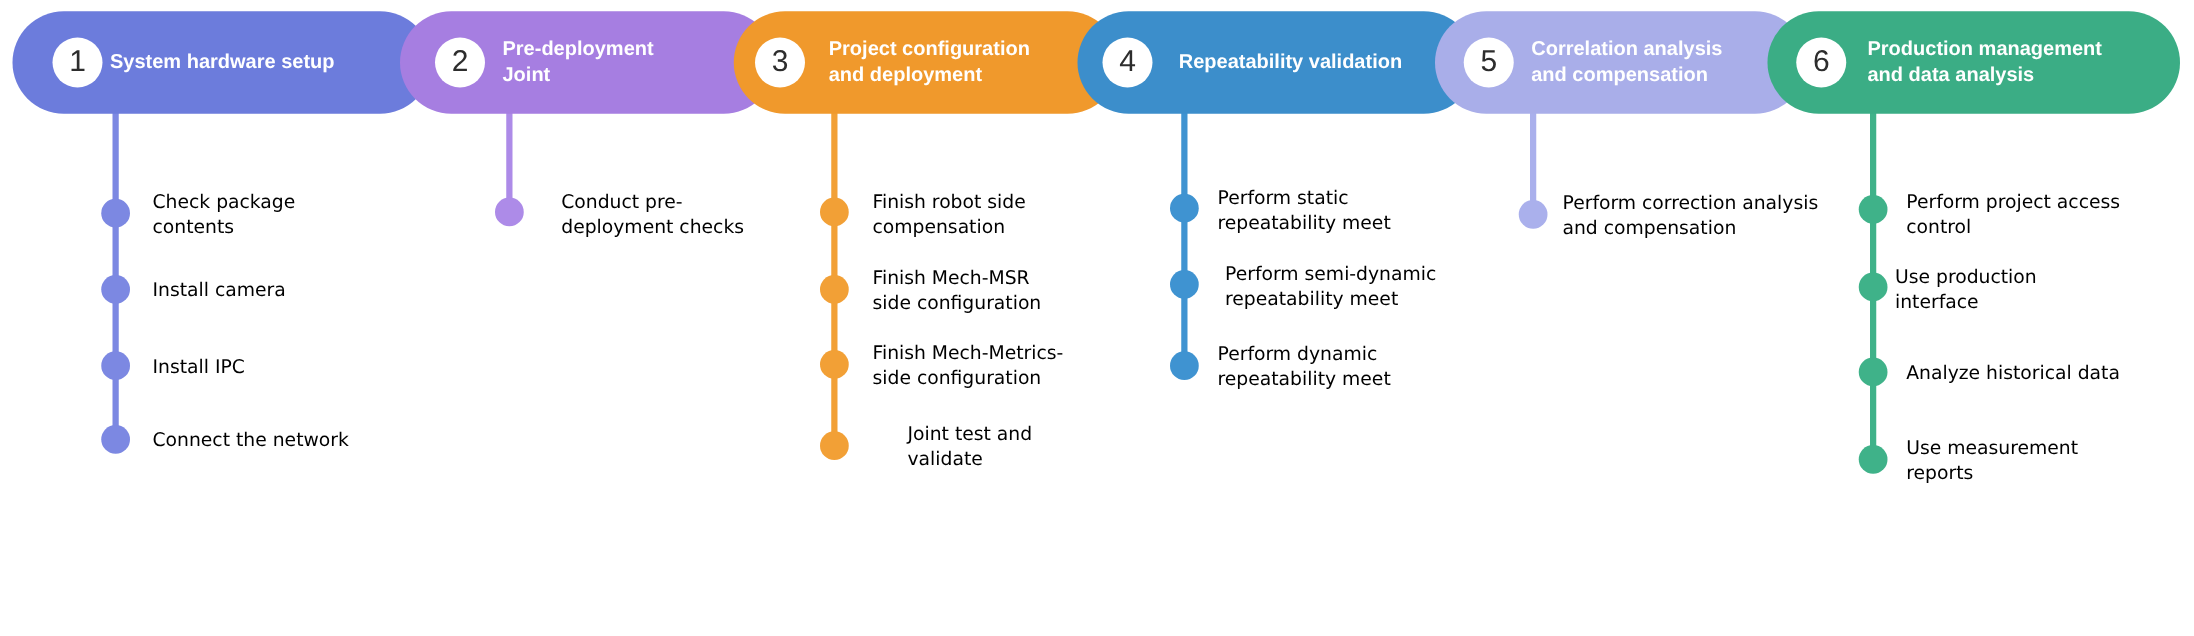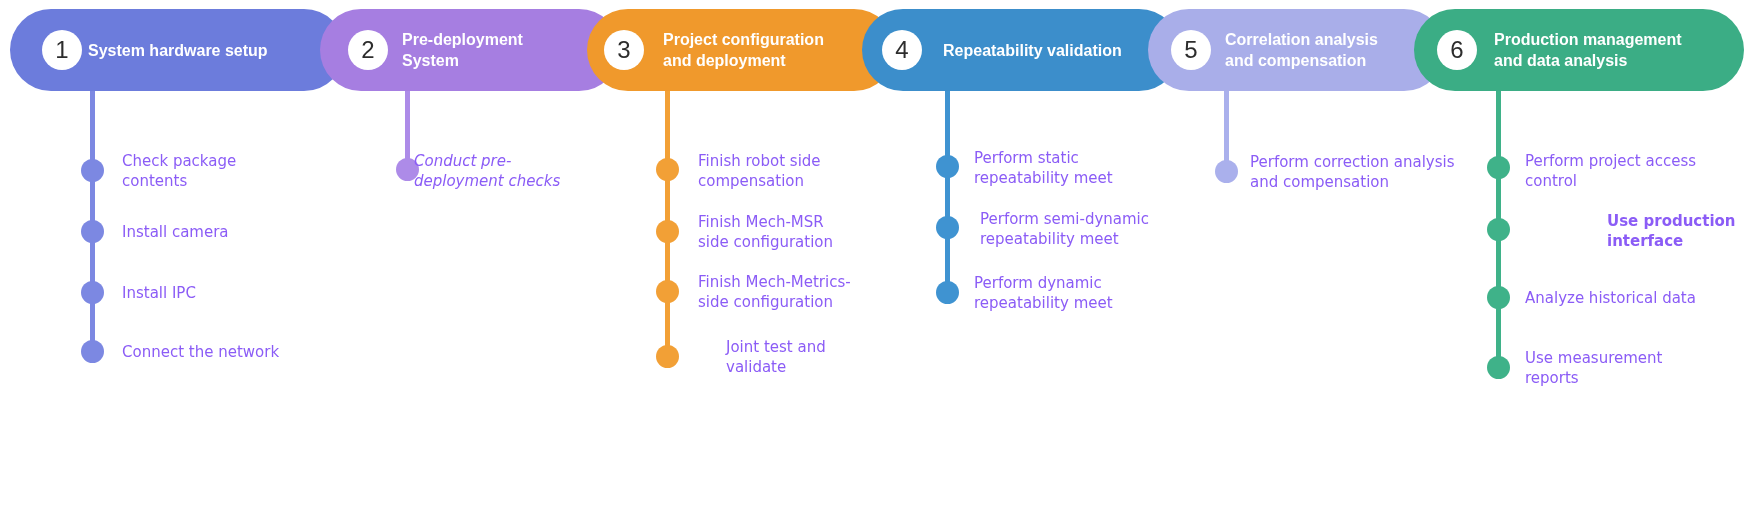--- a/index.html
+++ b/index.html
@@ -38,21 +38,21 @@
   .vline{position:absolute;width:5px;border-radius:3px;z-index:0;}
   .dot{position:absolute;width:23px;height:23px;border-radius:50%;z-index:0;}
   .l1{background:#7C88E2;} .d1{background:#7C88E2;}
   .l2{background:#AD8BE8;} .d2{background:#AD8BE8;}
   .l3{background:#F2A036;} .d3{background:#F2A036;}
   .l4{background:#3F93D1;} .d4{background:#3F93D1;}
   .l5{background:#AAB0EC;} .d5{background:#AAB0EC;}
   .l6{background:#3FB289;} .d6{background:#3FB289;}
   .item{
     position:absolute;transform:translateY(-50%);
-    color:#8b5cf6;font-size:15px;line-height:20px;
+    color:#000000;font-size:15px;line-height:20px;
     font-family:"DejaVu Sans", sans-serif;
     white-space:nowrap;
   }
 </style>
 </head>
 <body>
 
 <div class="canvas">
 
   <div class="vline l1" style="left:90px;top:70px;height:282px;"></div>
@@ -78,25 +78,25 @@
   </div>
   <div class="item" style="left:122px;top:352px;">
     <div>Connect the network</div>
   </div>
 
   <div class="vline l2" style="left:405px;top:70px;height:100px;"></div>
   <div class="pill p2" style="left:320px;width:300px;">
     <div class="num" style="left:28px;">2</div>
     <div class="ptitle" style="left:82px;">
       <div>Pre-deployment</div>
-      <div>System</div>
+      <div>Joint</div>
     </div>
   </div>
   <div class="dot d2" style="left:396px;top:158px;"></div>
-  <div class="item" style="left:414px;top:171px;font-style:italic;">
+  <div class="item" style="left:449px;top:171px;">
     <div>Conduct pre-</div>
     <div>deployment checks</div>
   </div>
 
   <div class="vline l3" style="left:665px;top:70px;height:287px;"></div>
   <div class="pill p3" style="left:587px;width:308px;">
     <div class="num" style="left:17px;">3</div>
     <div class="ptitle" style="left:76px;">
       <div>Project configuration</div>
       <div>and deployment</div>
@@ -169,21 +169,21 @@
     </div>
   </div>
   <div class="dot d6" style="left:1487px;top:156px;"></div>
   <div class="dot d6" style="left:1487px;top:218px;"></div>
   <div class="dot d6" style="left:1487px;top:286px;"></div>
   <div class="dot d6" style="left:1487px;top:356px;"></div>
   <div class="item" style="left:1525px;top:171px;">
     <div>Perform project access</div>
     <div>control</div>
   </div>
-  <div class="item" style="left:1607px;top:231px;font-weight:bold;">
+  <div class="item" style="left:1516px;top:231px;">
     <div>Use production</div>
     <div>interface</div>
   </div>
   <div class="item" style="left:1525px;top:298px;">
     <div>Analyze historical data</div>
   </div>
   <div class="item" style="left:1525px;top:368px;">
     <div>Use measurement</div>
     <div>reports</div>
   </div>

